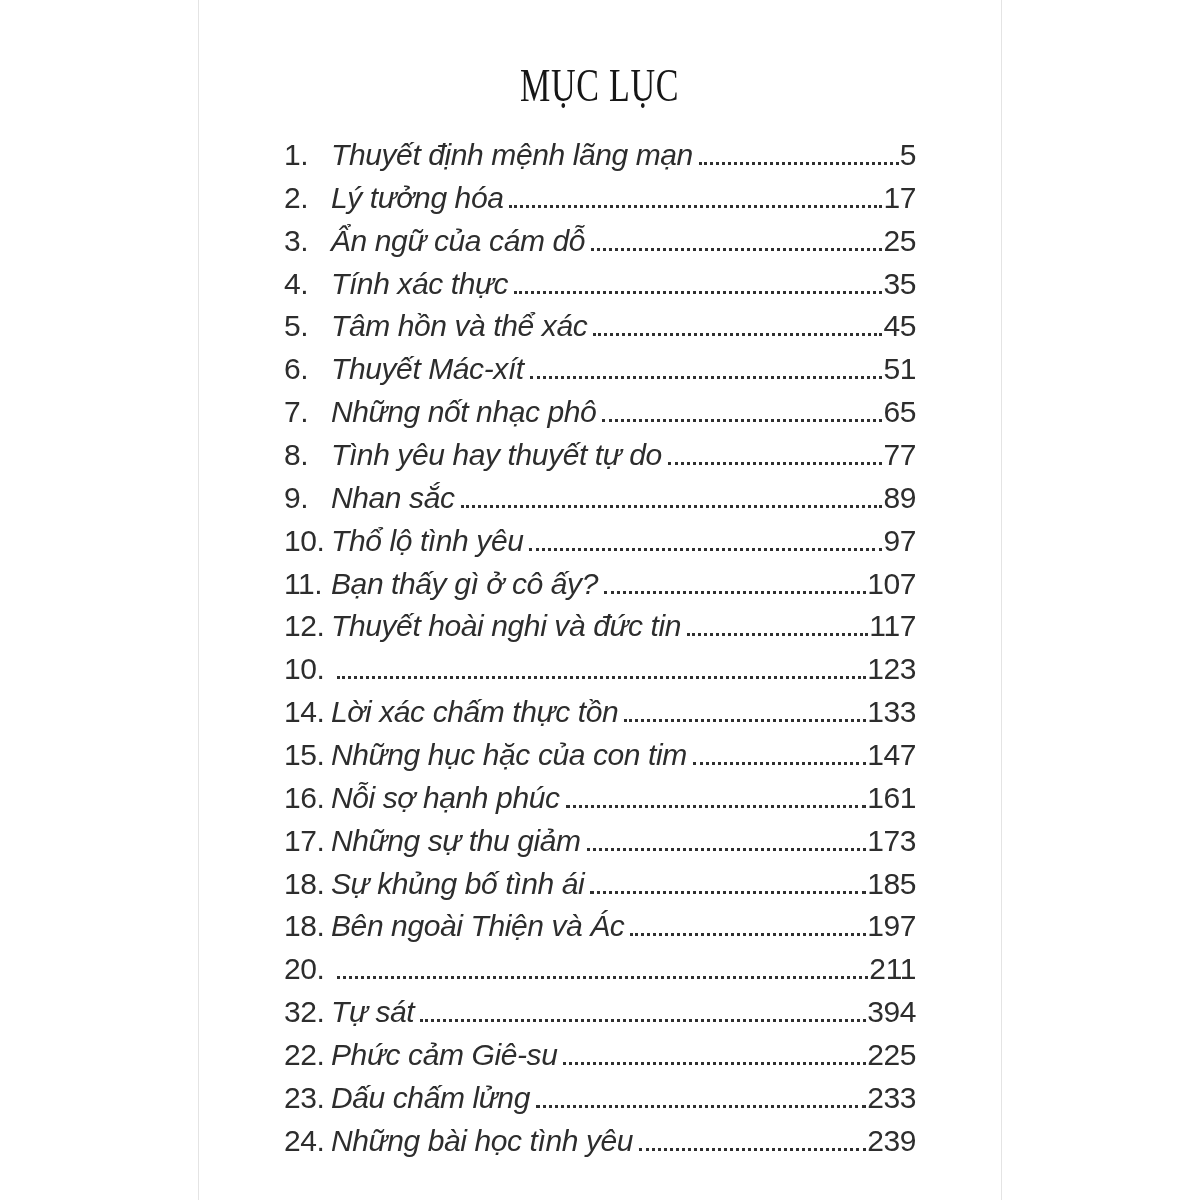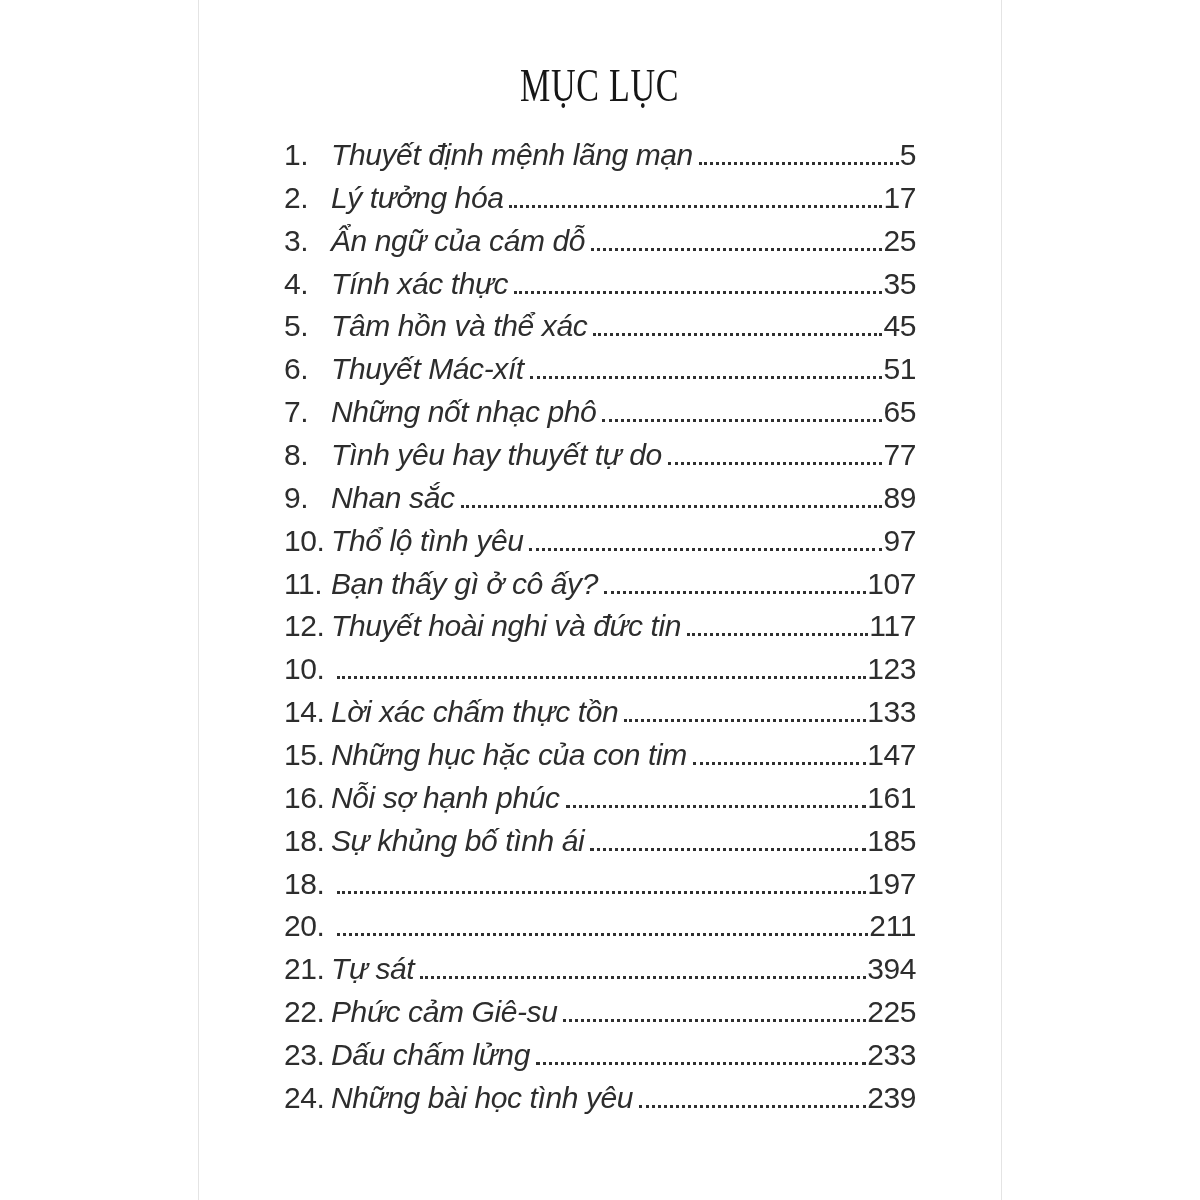--- a/index.html
+++ b/index.html
@@ -196,42 +196,49 @@
     <span class="entry-page">147</span>
   </li>
 
   <li>
     <span class="entry-num">16.</span>
     <span class="entry-title">Nỗi sợ hạnh phúc</span>
     <span class="leader-dots"></span>
     <span class="entry-page">161</span>
   </li>
 
+  <li>
+    <span class="entry-num">17.</span>
+    <span class="entry-title">Những sự thu giảm</span>
+    <span class="leader-dots"></span>
+    <span class="entry-page">173</span>
+  </li>
 
   <li>
     <span class="entry-num">18.</span>
     <span class="entry-title">Sự khủng bố tình ái</span>
     <span class="leader-dots"></span>
     <span class="entry-page">185</span>
   </li>
 
   <li>
     <span class="entry-num">18.</span>
+    <span class="entry-title">Bên ngoài Thiện và Ác</span>
     <span class="leader-dots"></span>
     <span class="entry-page">197</span>
   </li>
 
   <li>
     <span class="entry-num">20.</span>
     <span class="leader-dots"></span>
     <span class="entry-page">211</span>
   </li>
 
   <li>
-    <span class="entry-num">21.</span>
+    <span class="entry-num">32.</span>
     <span class="entry-title">Tự sát</span>
     <span class="leader-dots"></span>
     <span class="entry-page">394</span>
   </li>
 
   <li>
     <span class="entry-num">22.</span>
     <span class="entry-title">Phức cảm Giê-su</span>
     <span class="leader-dots"></span>
     <span class="entry-page">225</span>

